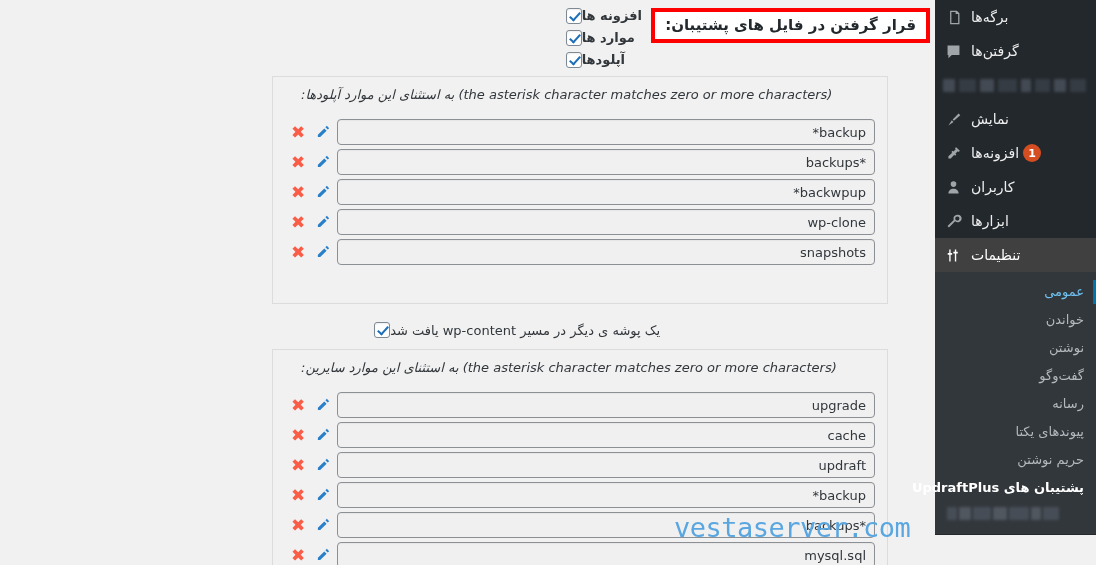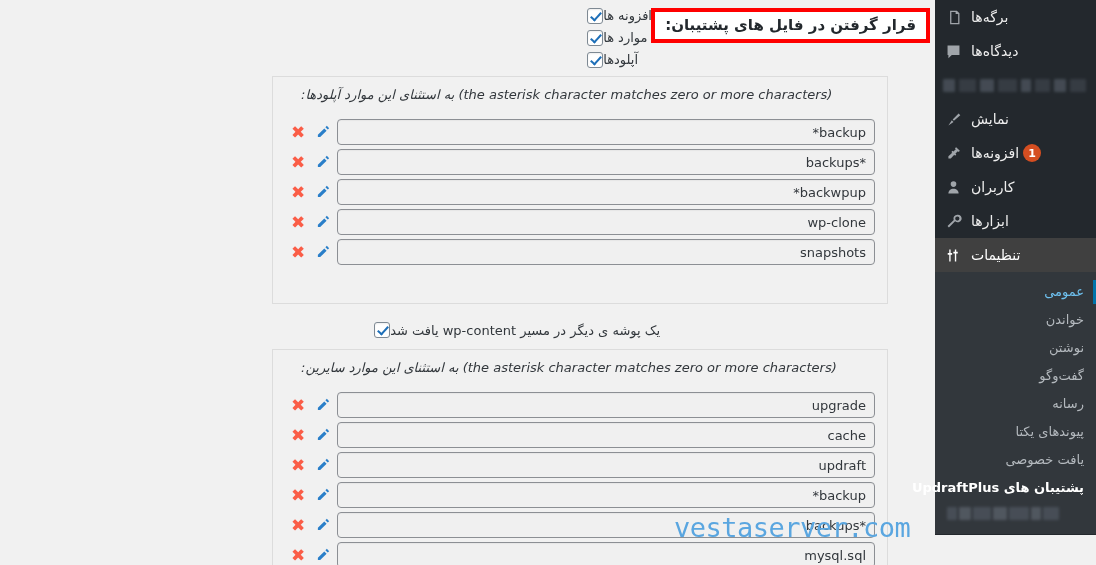--- a/index.html
+++ b/index.html
@@ -159,21 +159,21 @@
   }
   .chk-row {
     display: flex;
     align-items: center;
     justify-content: flex-end;
     font-size: 13px;
     color: #32373c;
     white-space: nowrap;
     line-height: 16px;
   }
-  .chk-row .clabel { margin-right: 8px; }
+  .chk-row .clabel { margin-right: 18px; font-weight: bold; }
   .cbox {
     width: 16px; height: 16px;
     border: 1px solid #7e8993;
     border-radius: 3px;
     background: #fff;
     position: relative;
     flex: 0 0 16px;
     box-shadow: inset 0 1px 2px rgba(0,0,0,.07);
   }
   .cbox.checked::before {
@@ -467,21 +467,21 @@
     <div id="sidebar-menu">
         <div class="menu-item">
           <span class="mlabel">برگه‌ها</span>
           <span class="menu-icon">
             <svg width="17" height="17" viewBox="0 0 20 20" fill="currentColor">
               <path d="M6 2h8l3 3v13H6V2zm1.5 1.5v13h8V6h-3V3.5h-5z"></path>
             </svg>
           </span>
         </div>
         <div class="menu-item">
-          <span class="mlabel">دیدگاه‌ها</span>
+          <span class="mlabel">گرفتن‌ها</span>
           <span class="menu-icon">
             <svg width="17" height="17" viewBox="0 0 20 20" fill="currentColor">
               <path d="M3 3h14v11H8l-4 4v-4H3V3z"></path>
             </svg>
           </span>
         </div>
         <div class="blur-row">
           <span class="blur-chip" style="width: 22px; background: rgb(58, 64, 72);"></span>
           <span class="blur-chip" style="width: 16px; background: rgb(74, 81, 90);"></span>
           <span class="blur-chip" style="width: 20px; background: rgb(58, 64, 72);"></span>
@@ -534,21 +534,21 @@
           </span>
         </div>
       </div>
     <div id="submenu">
         <div class="sub-item current">عمومی</div>
         <div class="sub-item">خواندن</div>
         <div class="sub-item">نوشتن</div>
         <div class="sub-item">گفت‌وگو</div>
         <div class="sub-item">رسانه</div>
         <div class="sub-item">پیوندهای یکتا</div>
-        <div class="sub-item">یافت خصوصی</div>
+        <div class="sub-item">حریم نوشتن</div>
         <div class="sub-item bold">پشتیبان های UpdraftPlus</div>
         <div class="sub-blur">
           <span class="blur-chip" style="width: 16px; margin-left: 2px; background: rgb(75, 82, 91);"></span>
           <span class="blur-chip" style="width: 10px; margin-left: 2px; background: rgb(86, 93, 102);"></span>
           <span class="blur-chip" style="width: 20px; margin-left: 2px; background: rgb(75, 82, 91);"></span>
           <span class="blur-chip" style="width: 14px; margin-left: 2px; background: rgb(86, 93, 102);"></span>
           <span class="blur-chip" style="width: 18px; margin-left: 2px; background: rgb(75, 82, 91);"></span>
           <span class="blur-chip" style="width: 12px; margin-left: 2px; background: rgb(86, 93, 102);"></span>
           <span class="blur-chip" style="width: 10px; margin-left: 2px; background: rgb(75, 82, 91);"></span>
         </div>

